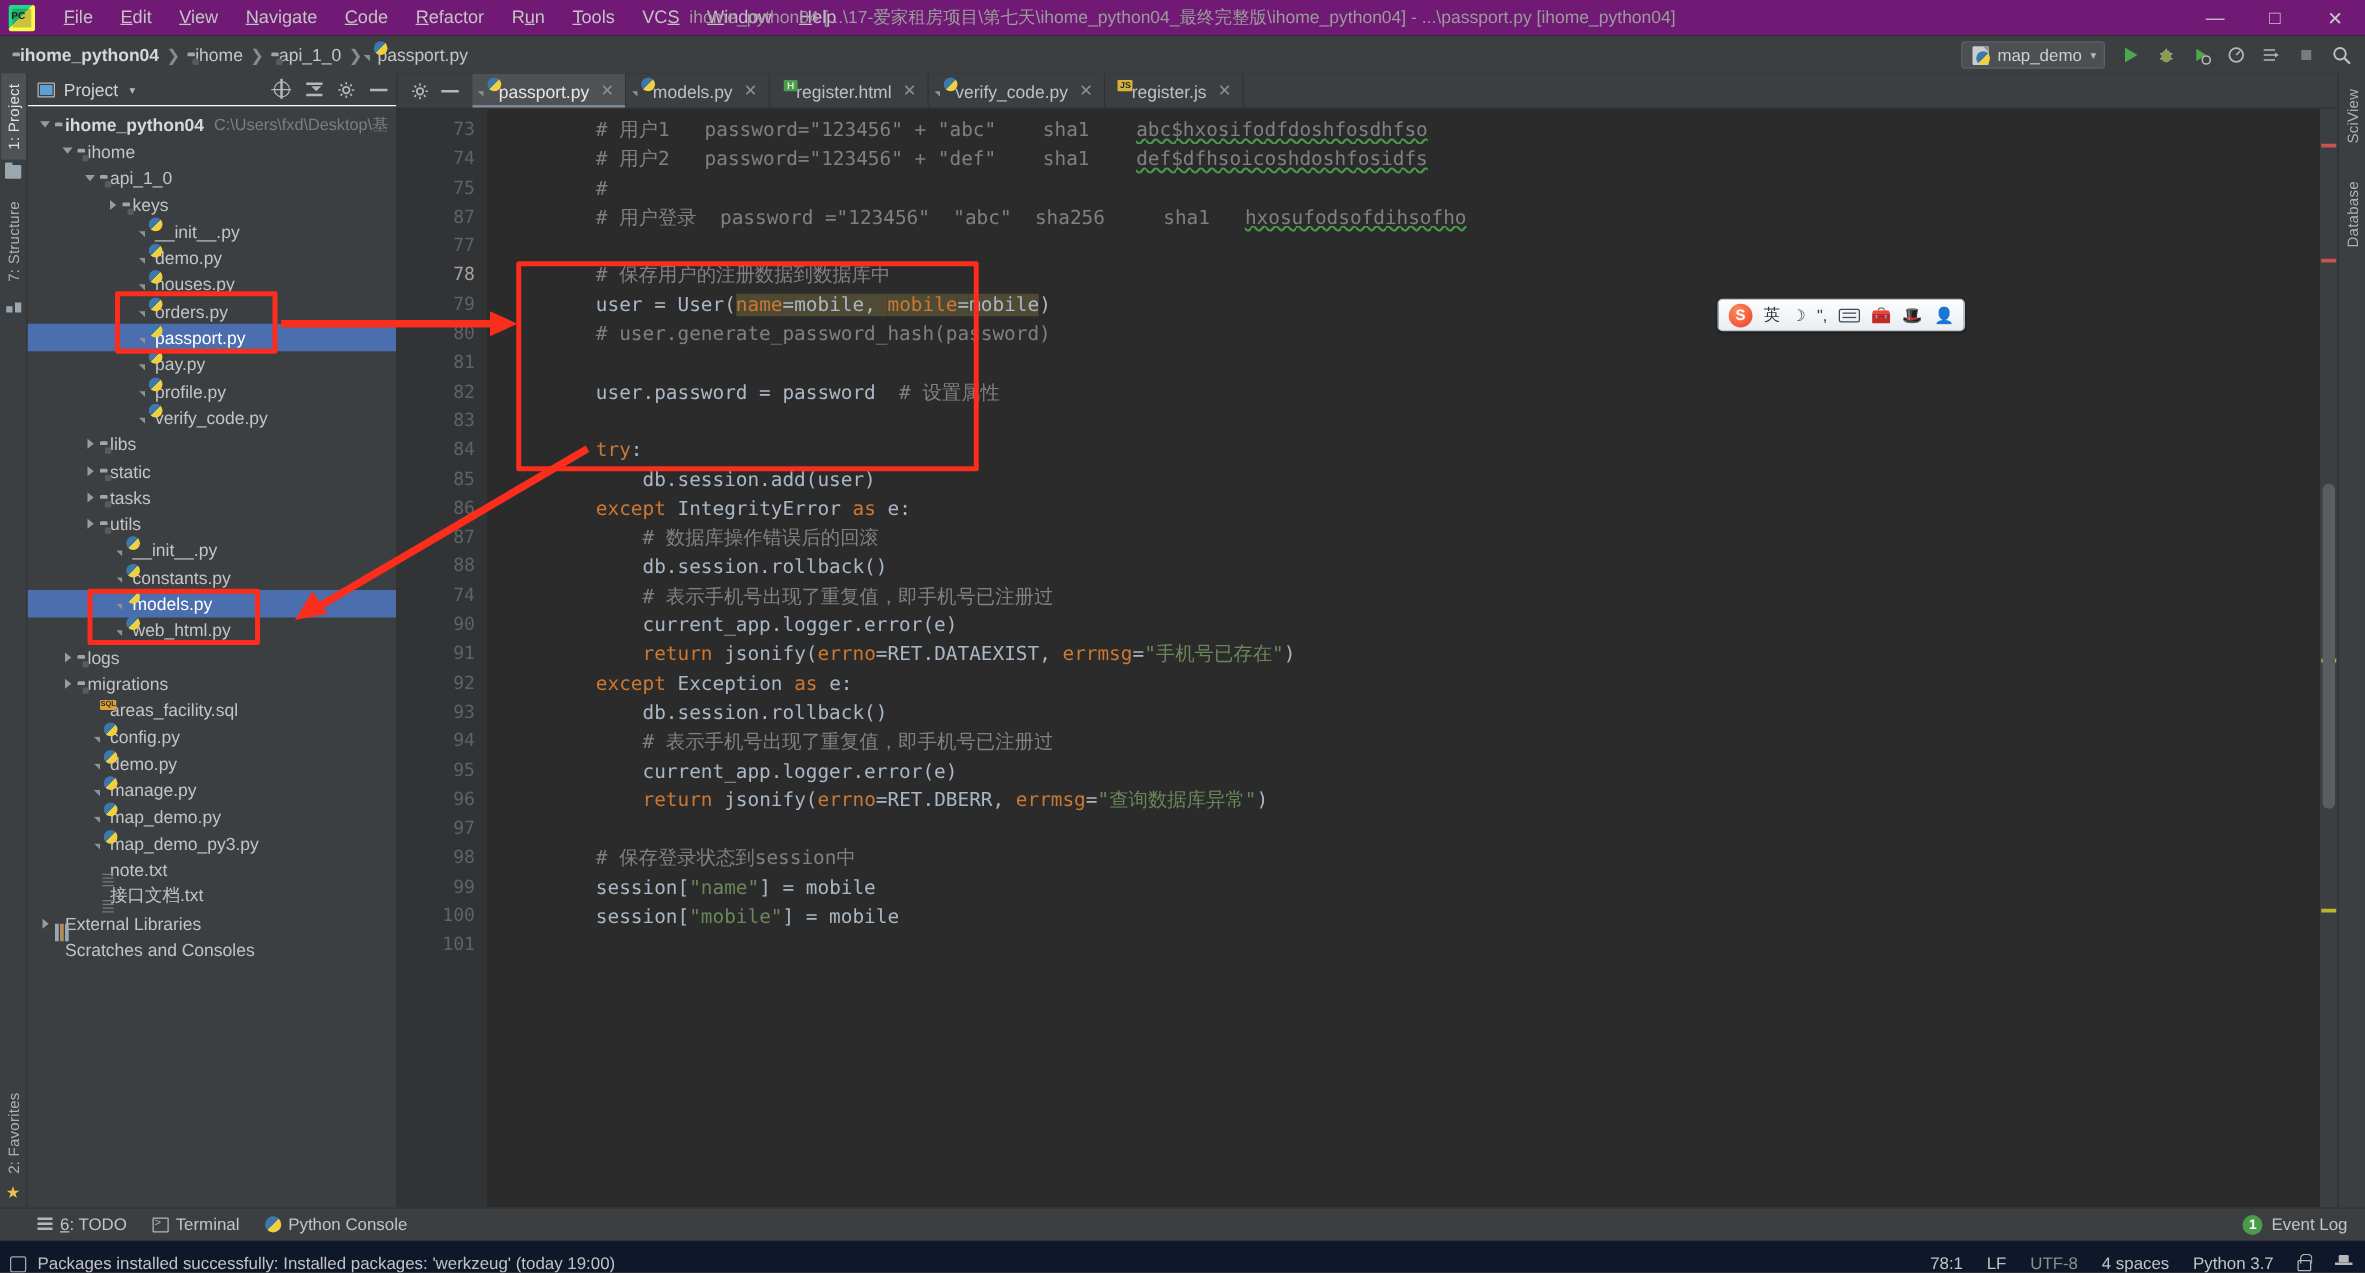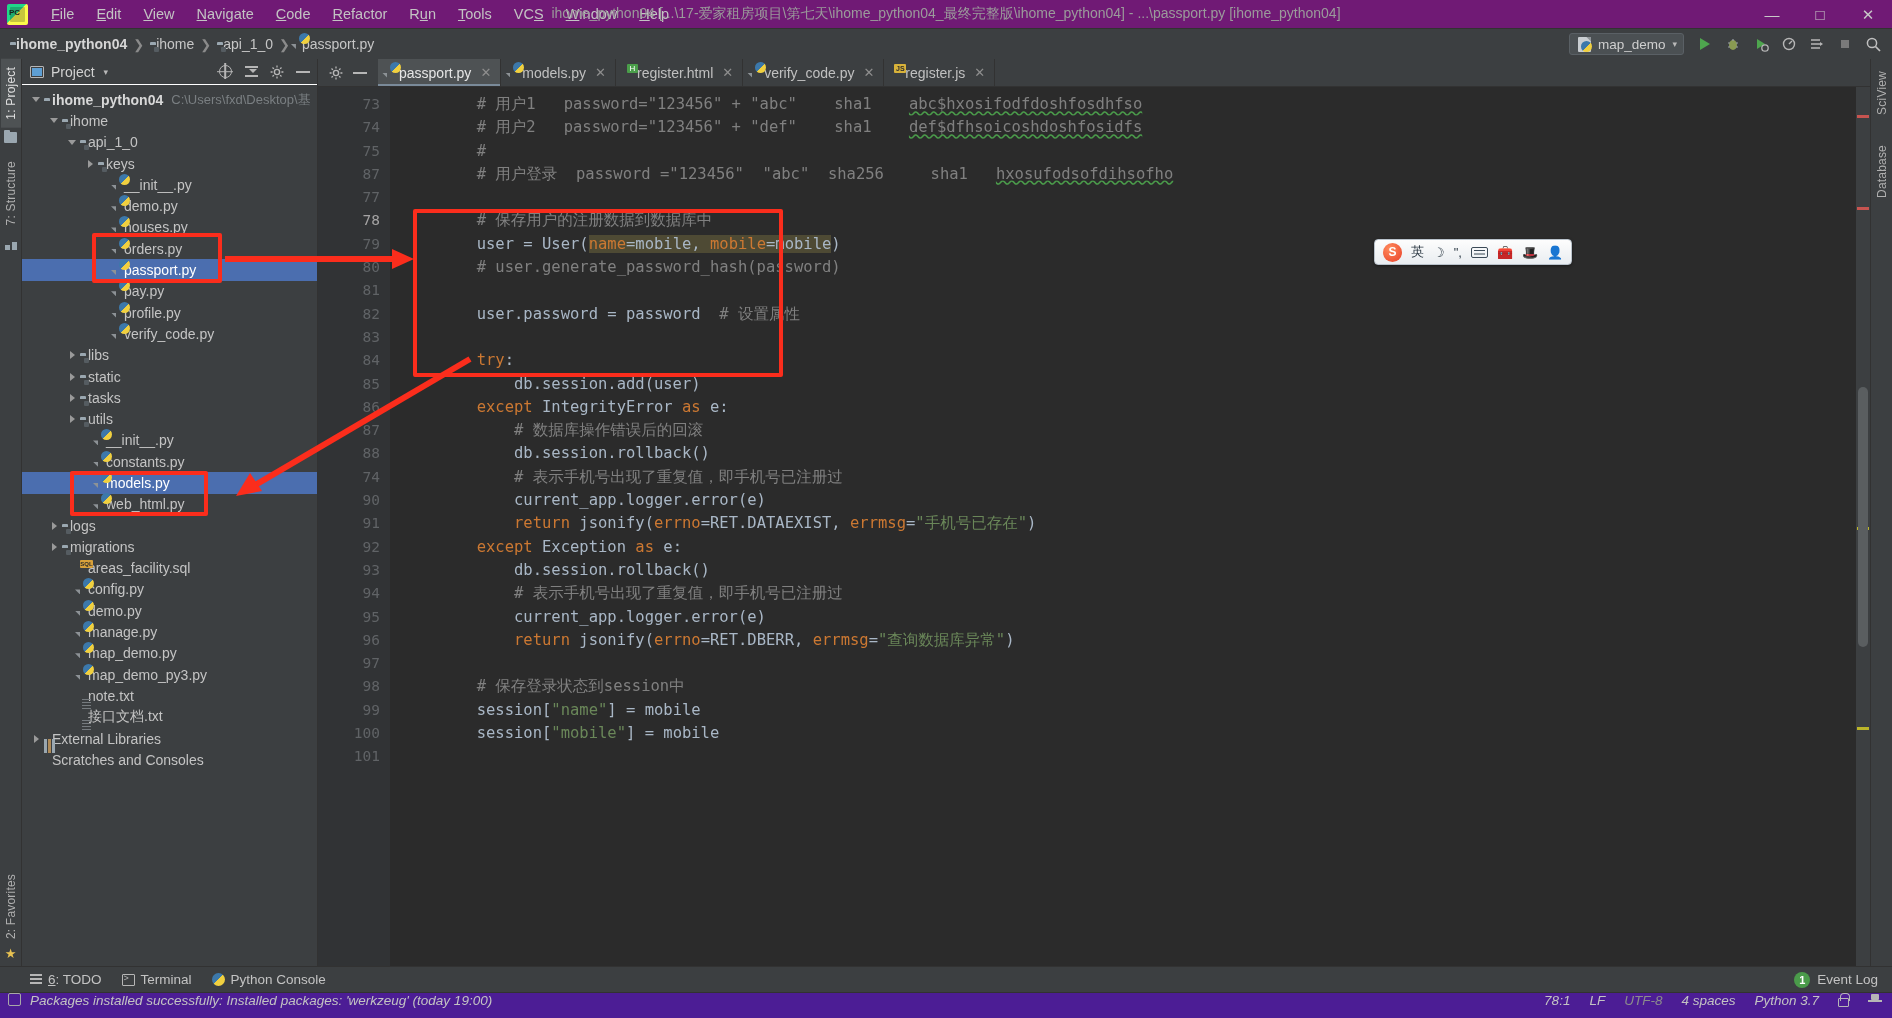--- a/index.html
+++ b/index.html
@@ -265,22 +265,22 @@
   .todo-ico{width:12px;height:11px;position:relative;}
   .todo-ico::before{content:"";position:absolute;left:0;top:0;width:12px;height:1.5px;background:#b6b6b6;box-shadow:0 4px 0 #b6b6b6,0 8px 0 #b6b6b6;}
   .term-ico{width:13px;height:12px;border:1.4px solid #b6b6b6;border-radius:1px;position:relative;}
   .term-ico::after{content:">";position:absolute;left:1px;top:-2px;font-size:9px;color:#b6b6b6;}
   .pyc-ico{width:13px;height:13px;border-radius:50%;background:linear-gradient(135deg,#3c78aa 50%,#f0d040 50%);}
   .event-log { position: absolute; right: 14px; display: flex; align-items: center; gap: 7px; font-size: 13.5px; color: #c3c3c3;}
   .badge-1 { width: 16px; height: 16px; border-radius: 50%; background: #4a9b4a; color: #fff; font-size: 11px;
              display: flex; align-items: center; justify-content: center; font-weight: bold;}
 
   .statusbar {
-    height: 26px; flex: 0 0 26px; background: #4c1d95; display: flex; align-items: flex-start;
-    padding-left: 8px; font-size: 13.5px; color: #c3c3c3; border-top: 1px solid #323232; position: relative; font-style: italic;
+    height: 26px; flex: 0 0 26px; background: #0f172a; display: flex; align-items: flex-end;
+    padding-left: 8px; font-size: 13.5px; color: #c3c3c3; border-top: 1px solid #323232; position: relative;
   }
   .sb-ico { width:13px;height:13px;border:1.4px solid #a8a8a8;border-radius:2px; margin-right: 9px;}
   .sb-right { position: absolute; right: 10px; display: flex; align-items: center; gap: 19px; }
   .sb-right .dim { color: #8c8c8c; }
   .lock-ico{width:11px;height:9px;border:1.5px solid #b6b6b6;border-radius:1px;position:relative;margin-top:4px;}
   .lock-ico::before{content:"";position:absolute;left:1px;top:-6px;width:8px;height:7px;border:1.5px solid #b6b6b6;border-bottom:none;border-radius:4px 4px 0 0;}
   .hat-ico{width:14px;height:13px;position:relative;}
   .hat-ico::before{content:"";position:absolute;left:3px;top:0;width:8px;height:6px;background:#b6b6b6;border-radius:1px;}
   .hat-ico::after{content:"";position:absolute;left:0;top:6px;width:14px;height:2px;background:#b6b6b6;}
 </style>

